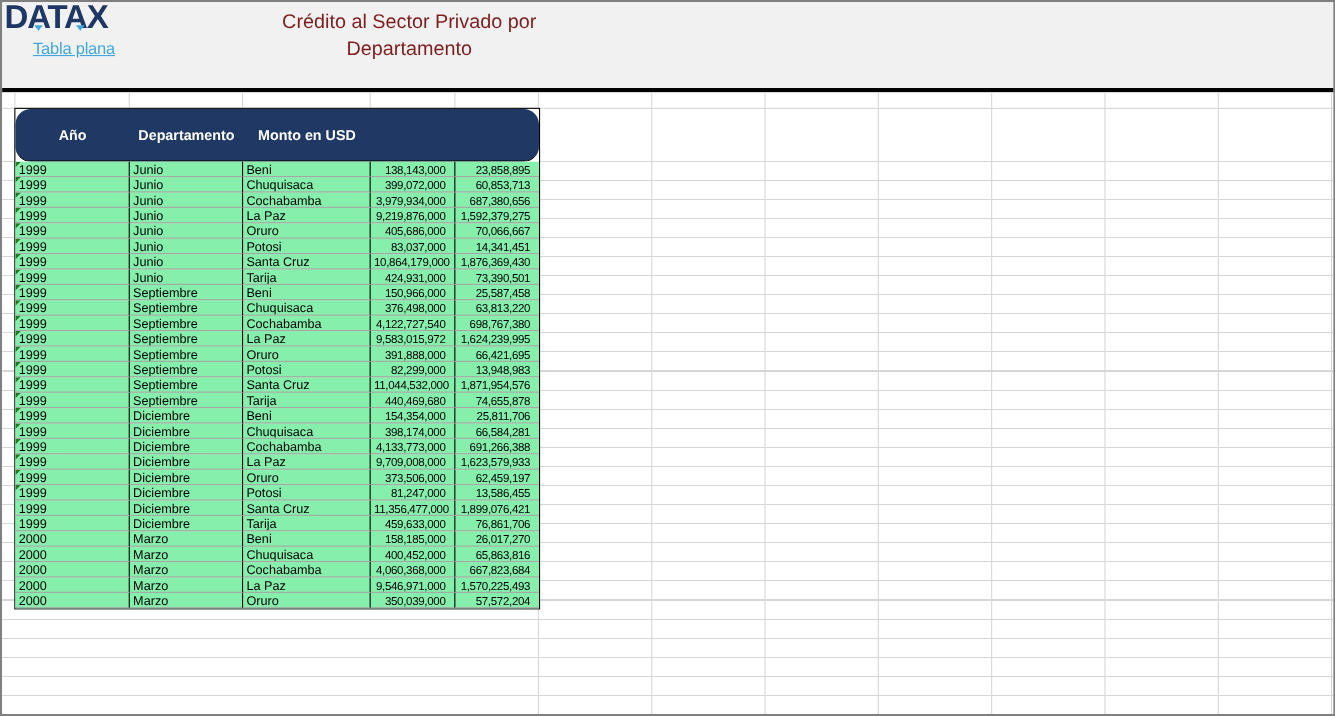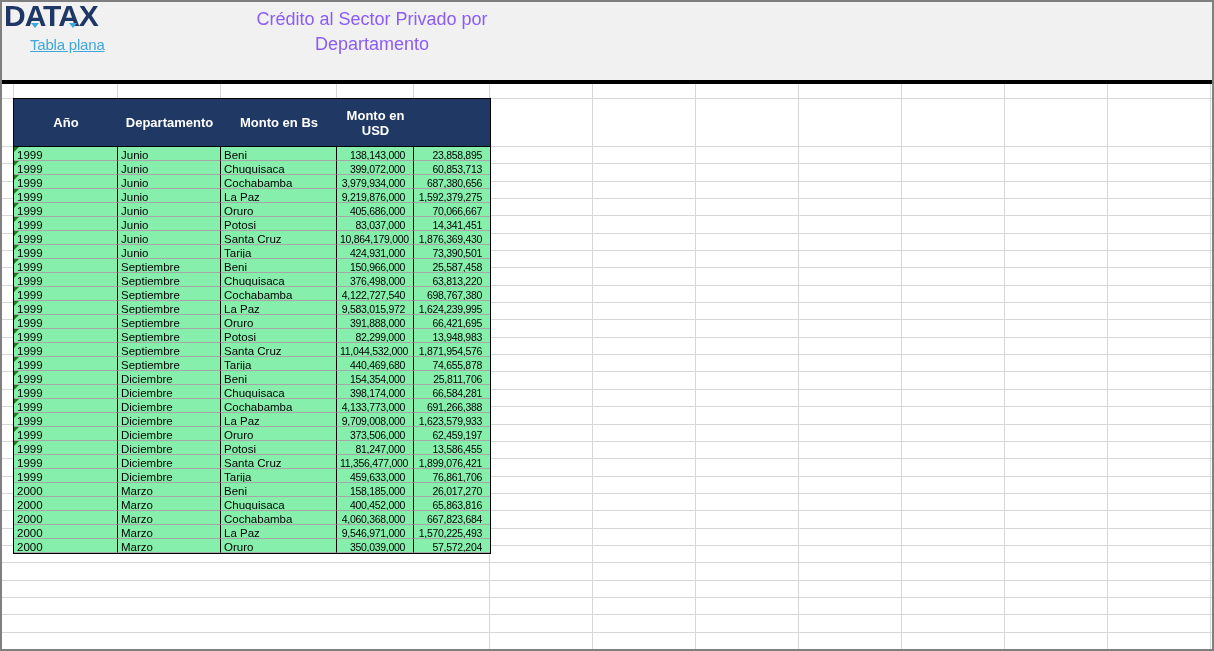--- a/index.html
+++ b/index.html
@@ -14,39 +14,39 @@
   .brand { position:absolute; left:2px; top:-3px; font-size:30px; font-weight:bold;
            letter-spacing:-1px; color:#1e3765; }
   .brand-mark { position:absolute; width:0; height:0;
                 border-left:4px solid transparent; border-right:4px solid transparent;
                 border-top:5px solid #3fa7dc; }
   .mark1 { left:29px; top:21px; }
   .mark2 { left:67px; top:21px; }
   .tagline { position:absolute; left:28px; top:34px; font-size:15px;
              letter-spacing:-0.2px; color:#3fa7dc;text-decoration:underline; }
   .title { position:absolute; left:225px; top:5px; width:290px; text-align:center;
-           font-size:18px; line-height:25px; color:#8b5cf6; }
+           font-size:18px; line-height:25px; color:#7f1d1d; }
   .divider { position:absolute; left:0; top:78px; width:1210px; height:4px;
              background:#000; }
 
   
   .sheet { position:absolute; left:0; top:82px; width:1210px; height:565px;
            background:#ffffff; overflow:hidden; }
   .hgrid { position:absolute; left:0; right:0; top:62px; bottom:0;
            background:repeating-linear-gradient(to bottom,
              #d6d6d6 0 1px, transparent 1px 17.345px); }
   .hline { position:absolute; left:0; right:0; height:1px; background:#d6d6d6; }
   .vline { position:absolute; top:0; bottom:0; width:1px; background:#d6d6d6; }
   .vline-short { position:absolute; top:0; height:14px; width:1px; background:#d6d6d6; }
 
   
   .datatable { position:absolute; left:11px; top:14px; width:478px;
                border:1px solid #000; background:#fff; z-index:5; }
   .thead { display:grid; grid-template-columns:104px 103px 116px 77px 76px;
-           height:48px; background:#1f3864; border-bottom:1px solid #000; }
+           height:48px; background:#1f3864; border-bottom:1px solid #000;border-radius:14px; }
   .th { display:flex; align-items:center; justify-content:center; text-align:center;
         color:#ffffff; font-size:13px; font-weight:bold; line-height:15px; padding:0 4px; }
   .trow { display:grid; grid-template-columns:104px 103px 116px 77px 76px;
           height:14px; background:#86efac; }
   .td { position:relative; border-right:1px solid #000; border-bottom:1px solid #a6a6a6;
         font-size:11.5px; line-height:16px; color:#000; white-space:nowrap;
         overflow:hidden; padding:0 3px; }
   .td:last-child { border-right:none; }
   .td-monto_bs, .td-monto_usd { text-align:right; font-size:10.5px;
         letter-spacing:-0.3px; padding-right:8px; }
@@ -71,21 +71,20 @@
 
   <div class="divider"></div>
 
   <div class="sheet" id="sheet">
     <div class="hgrid"></div>
 
     <div class="datatable">
       <div class="thead">
         <div class="th">Año</div>
         <div class="th">Departamento</div>
-        <div class="th">Monto en Bs</div>
         <div class="th">Monto en USD</div>
       </div>
       <div id="tbody">
           <div class="trow">
             <div class="td td-ano">1999<div class="err-marker"></div></div>
             <div class="td td-mes">Junio</div>
             <div class="td td-departamento">Beni</div>
             <div class="td td-monto_bs">138,143,000</div>
             <div class="td td-monto_usd">23,858,895</div>
           </div>

